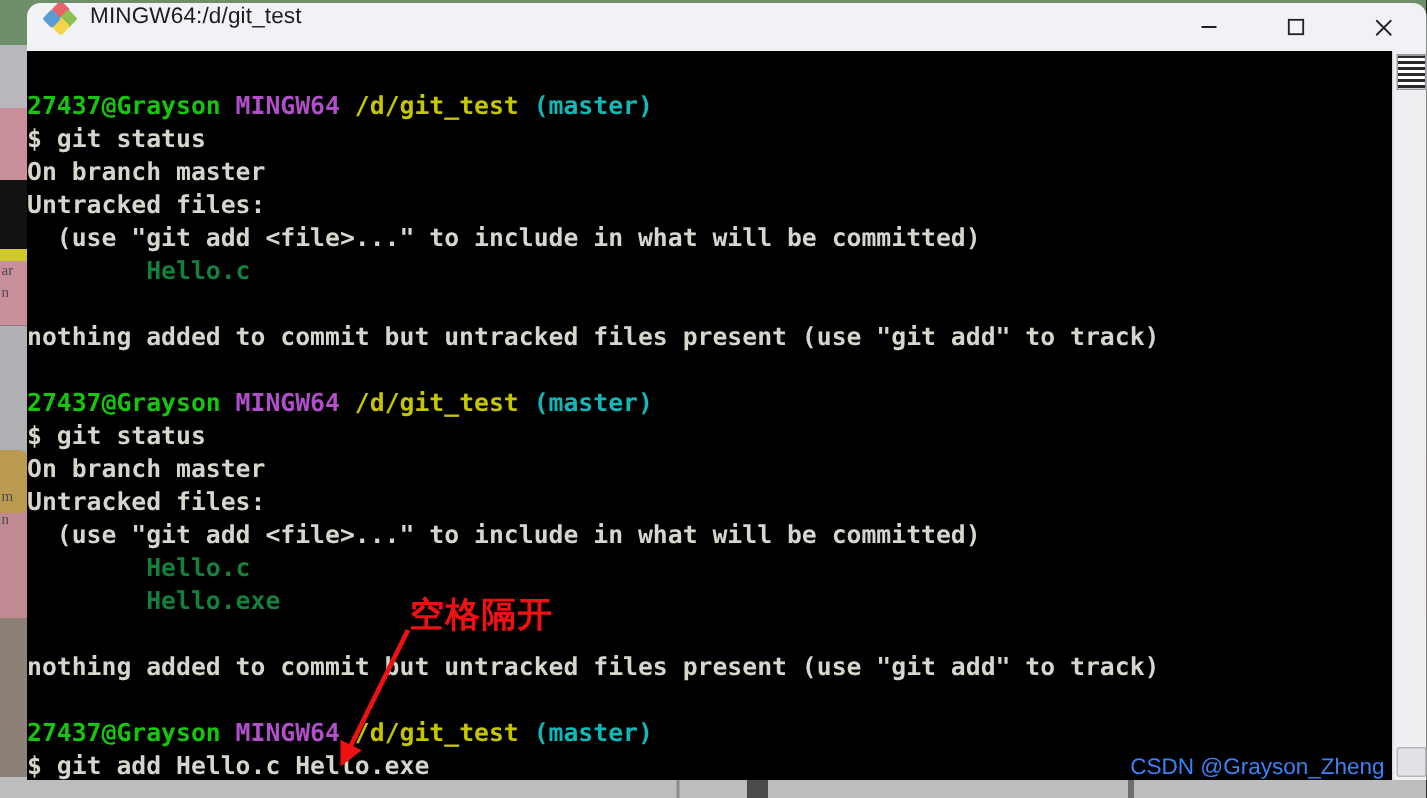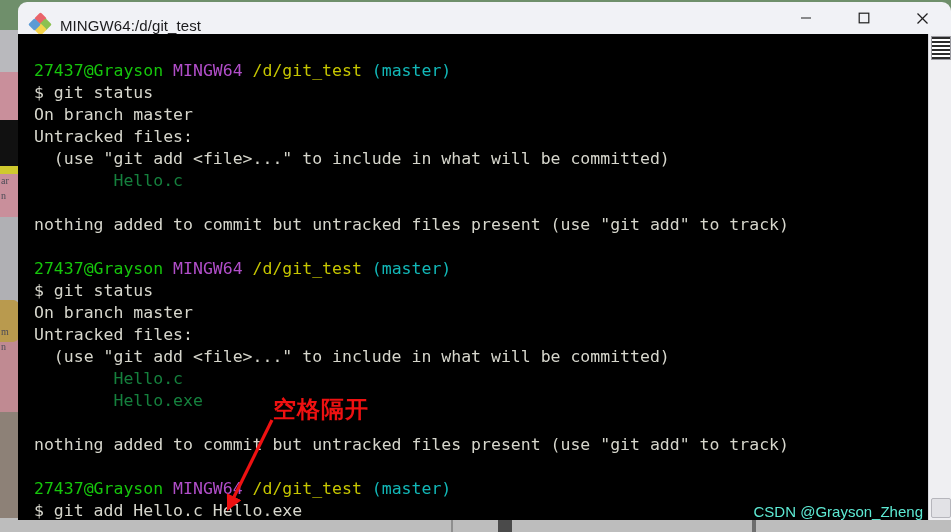--- a/index.html
+++ b/index.html
@@ -61,21 +61,21 @@
   }
 
   
   #titlebar {
     position: relative;
     height: 32px;
     background: #f1f2f6;
     border-top-left-radius: 9px;
     border-top-right-radius: 9px;
     display: flex;
-    align-items: flex-end;
+    align-items: flex-start;
     box-sizing: border-box;
     padding-left: 12px;
     overflow: hidden;
   }
   #app-icon {
     position: relative;
     width: 20px; height: 20px;
     flex: 0 0 20px;
     margin-right: 10px;
   }
@@ -130,21 +130,21 @@
     position: absolute;
     left: 0;
     top: 26px;
     width: 100%;
     font-family: "DejaVu Sans Mono", monospace;
     font-size: 16.5px;
     line-height: 22px;
     white-space: pre;
     letter-spacing: 0px;
   }
-  .line { height: 22px; padding-left: 16px; }
+  .line { height: 22px; padding-left: 0px; font-weight: bold; }
   .c-def    { color: #d6d6cc; text-align: right; }
   .c-green  { color: #16c60c; }
   .c-magenta{ color: #b14ec9; }
   .c-olive  { color: #c6c600; }
   .c-cyan   { color: #12b8b8; }
   .c-red    { color: #15803d; }
 
   
   #term-scroll {
     flex: 0 0 22px;
@@ -195,21 +195,21 @@
     white-space: nowrap;
   }
 
   
   #watermark {
     position: absolute;
     right: 28px;
     bottom: 12px;
     font-family: "Liberation Sans", sans-serif;
     font-size: 15px;
-    color: #5eead4;
+    color: #3b82f6;
     white-space: nowrap;
   }
 </style>
 </head>
 <body>
 
 <div id="desktop">
   <div class="bg-band bg-green"></div>
   <div class="bg-band bg-gray"></div>
   <div class="bg-band bg-pink"></div>

